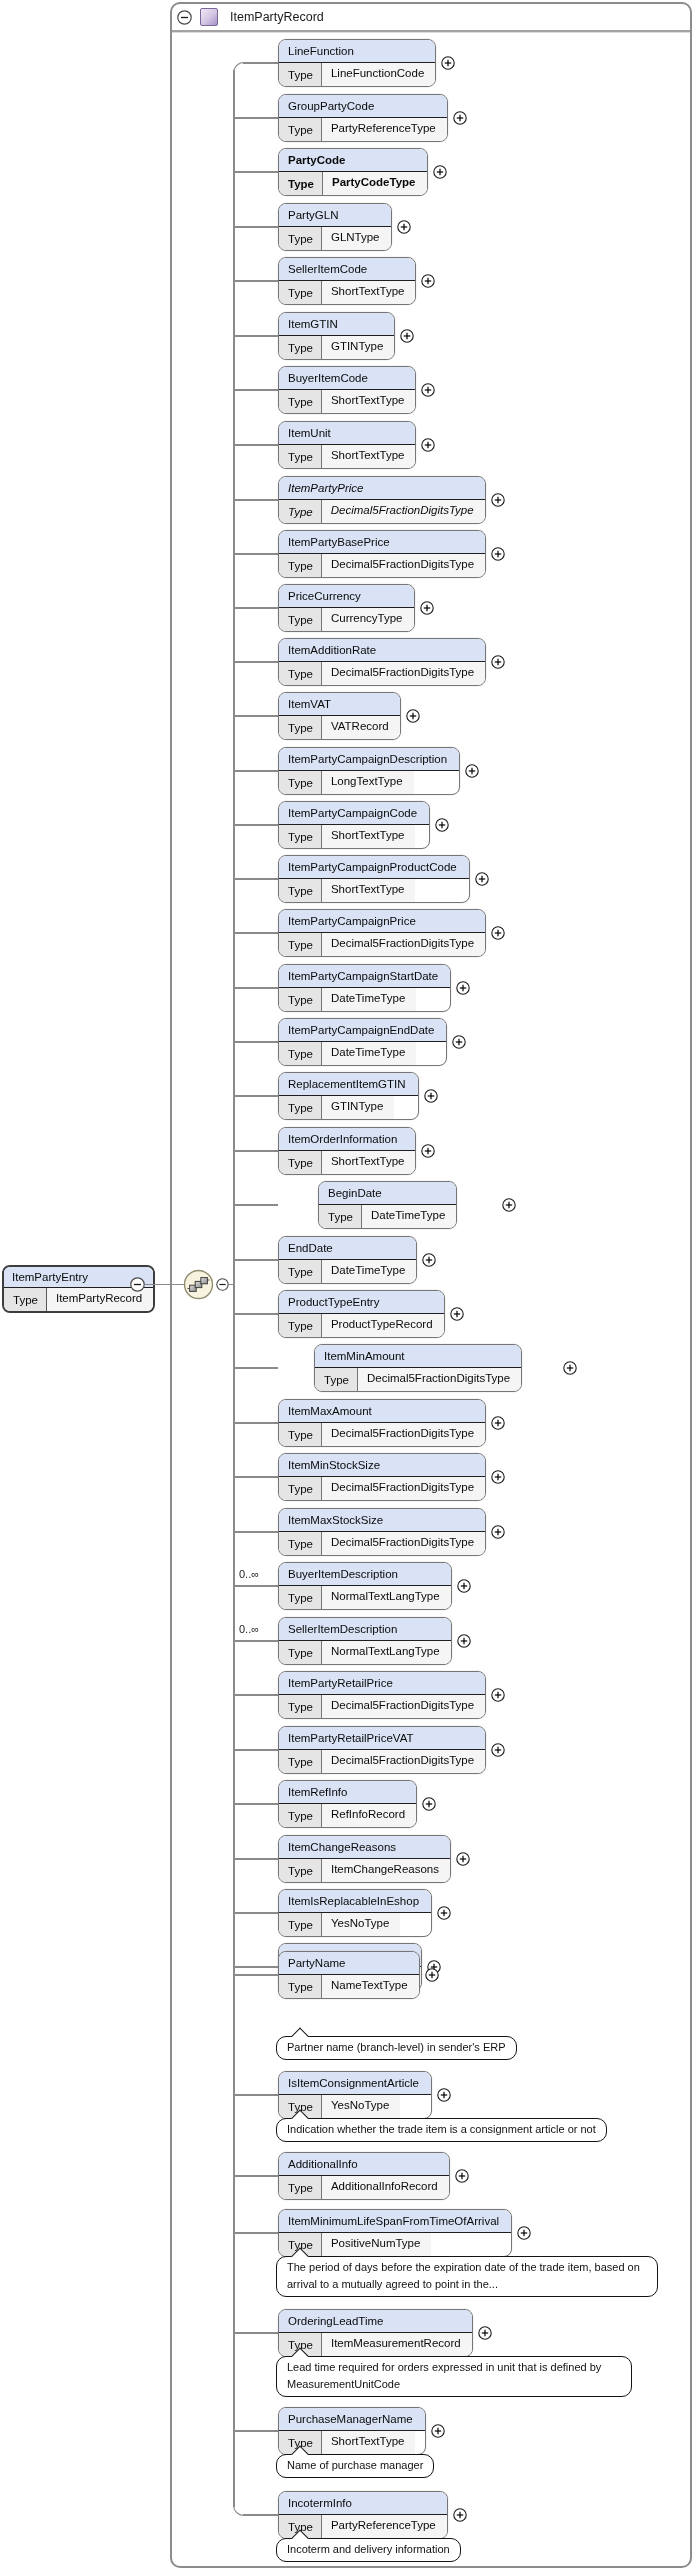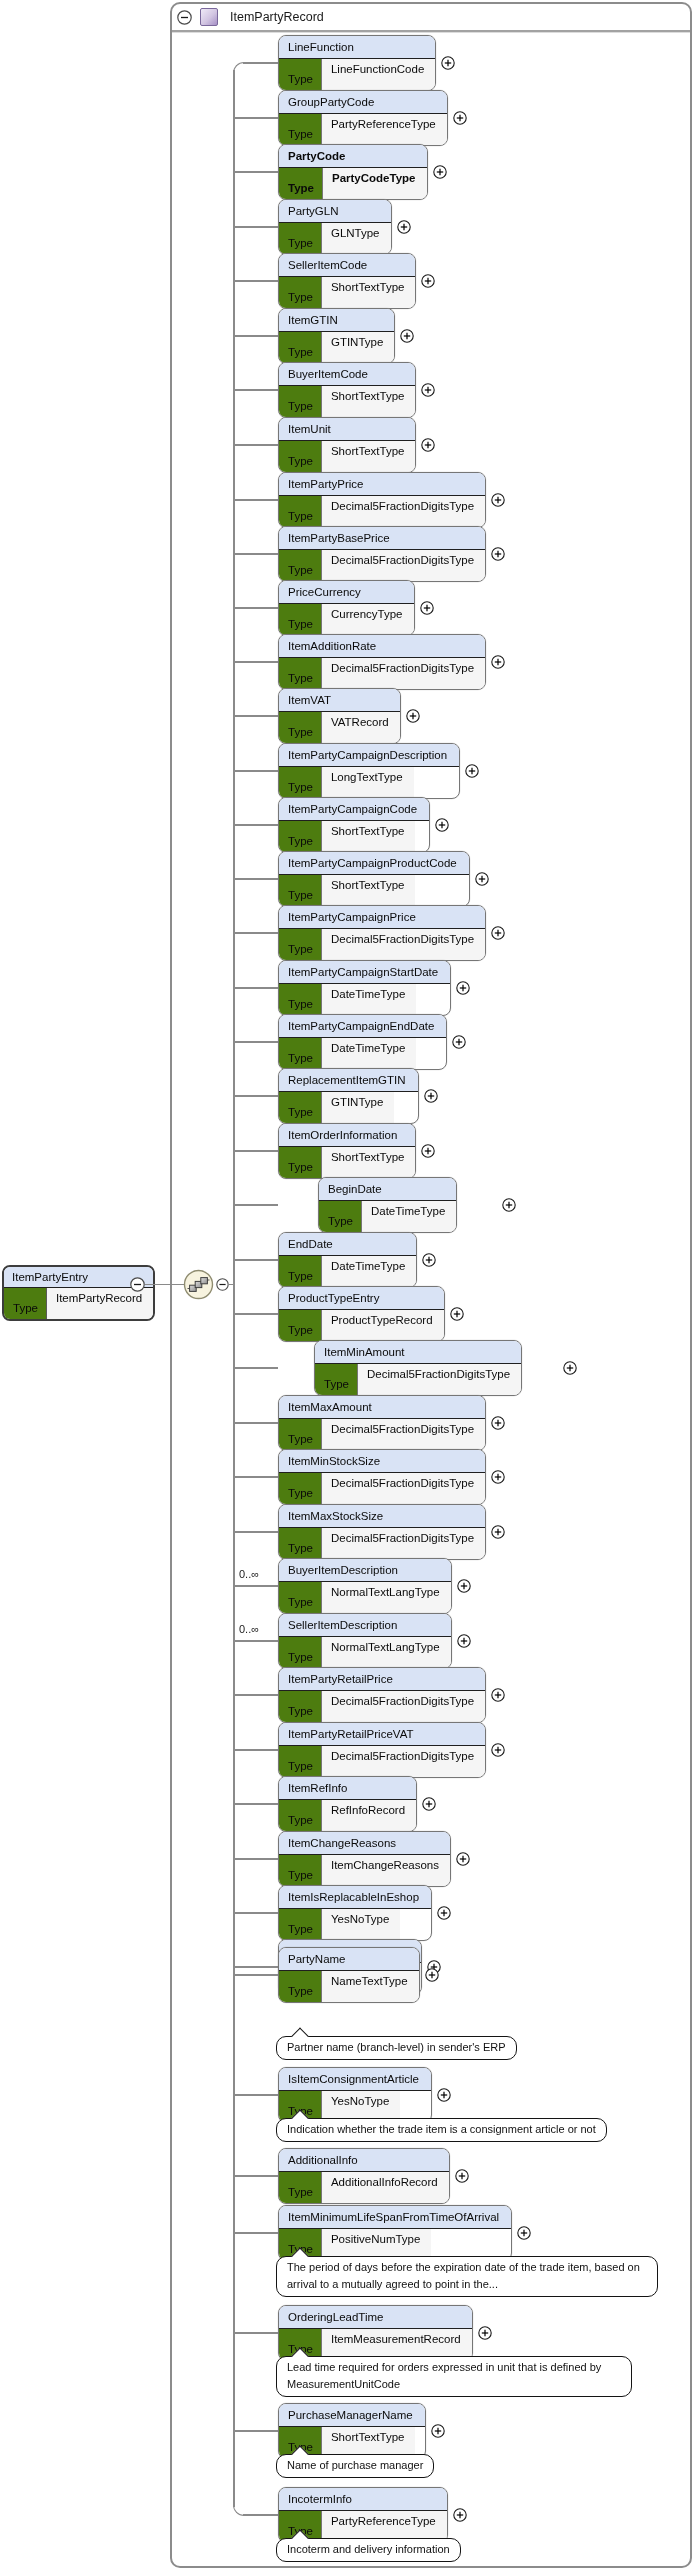--- a/index.html
+++ b/index.html
@@ -50,21 +50,21 @@
   }
   .el-box{
     border:1.5px solid #767676; border-radius:8px; overflow:hidden; background:#fff;
     flex:none; box-shadow:0 0 0 0.5px rgba(120,120,120,.15);
   }
   .el-head{
     background:#d9e3f5; border-bottom:1.5px solid #1f1f1f;
     font-size:11.5px; line-height:14px; padding:4px 12px 4px 9px; white-space:nowrap; color:#0a0a0a;
   }
   .el-typerow{display:flex; font-size:11.5px; line-height:14px; white-space:nowrap;}
-  .t-label{background:#4d7c0f; padding:13px 8px 4px 9px; border-right:1.5px solid #767676; color:#0a0a0a;}
+  .t-label{background:#e5e5e5; padding:5px 8px 4px 9px; border-right:1.5px solid #767676; color:#0a0a0a;}
   .t-value{background:#f5f5f5; padding:3px 11px 4px 9px; color:#0a0a0a;}
   .plus-icon{flex:none; margin-left:5px; cursor:pointer;}
   
   .bubble{
     position:absolute; left:276px; background:#fff; border:1.4px solid #141414; border-radius:10px;
     font-size:11px; line-height:17px; padding:2px 10px 3px 10px; color:#111; box-sizing:border-box;
   }
   .bubble::before{
     content:""; position:absolute; top:-7px; left:17px; width:11px; height:11px;
     background:#fff; border-left:1.4px solid #141414; border-top:1.4px solid #141414;
@@ -250,21 +250,21 @@
             <span class="t-label">Type</span>
             <span class="t-value">ShortTextType</span>
           </div>
         </div>
         <svg width="14" height="14" viewBox="0 0 14 14" class="plus-icon">
           <circle cx="7" cy="7" r="6.2" fill="#ffffff" stroke="#1a1a1a" stroke-width="1.1"></circle>
           <line x1="3.8" y1="7" x2="10.2" y2="7" stroke="#000" stroke-width="1.2"></line>
           <line x1="7" y1="3.8" x2="7" y2="10.2" stroke="#000" stroke-width="1.2"></line>
         </svg>
       </div>
-      <div class="el-row" style="top: 477px;">
+      <div class="el-row" style="top: 477px; font-style: italic;">
         <div class="conn"></div>
         <div class="el-box">
           <div class="el-head">ItemPartyPrice</div>
           <div class="el-typerow">
             <span class="t-label">Type</span>
             <span class="t-value">Decimal5FractionDigitsType</span>
           </div>
         </div>
         <svg width="14" height="14" viewBox="0 0 14 14" class="plus-icon">
           <circle cx="7" cy="7" r="6.2" fill="#ffffff" stroke="#1a1a1a" stroke-width="1.1"></circle>

